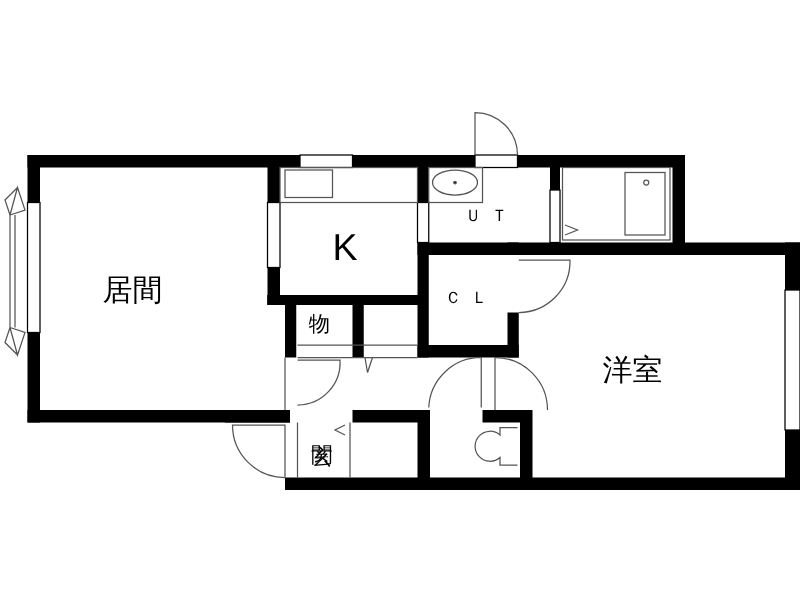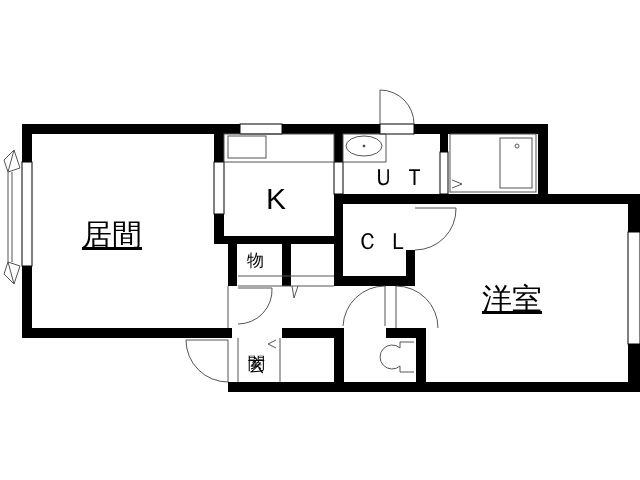--- a/index.html
+++ b/index.html
@@ -1,21 +1,21 @@
 <!DOCTYPE html>
 <html><head>
 <meta charset="utf-8">
 <style>
   html, body { margin: 0; padding: 0; background: #ffffff; }
   body { width: 640px; height: 480px; position: relative; overflow: hidden; font-family: "DejaVu Sans", sans-serif; }
   #plan { position: absolute; left: 0; top: 0; width: 640px; height: 480px; }
   .label { position: absolute; color: #000; white-space: nowrap; line-height: 1; }
-  .lbl-big { font-size: 30px; text-decoration: underline; }
+  .lbl-big { font-size: 24px; }
   .lbl-k { font-size: 30px; font-family: "Liberation Sans", sans-serif; }
-  .lbl-mid { font-size: 23px; font-family: "Liberation Sans", sans-serif; letter-spacing: 8px; }
+  .lbl-mid { font-size: 13px; font-family: "Liberation Sans", sans-serif; letter-spacing: 8px; }
   .lbl-small { font-size: 17px; }
   .lbl-vert { font-size: 17px; writing-mode: vertical-rl; letter-spacing: 0px; }
 </style>
 </head>
 <body>
 
 <div id="plan">
 <svg width="640" height="480" viewBox="0 0 640 480" xmlns="http://www.w3.org/2000/svg">
   <g fill="#000">
 

